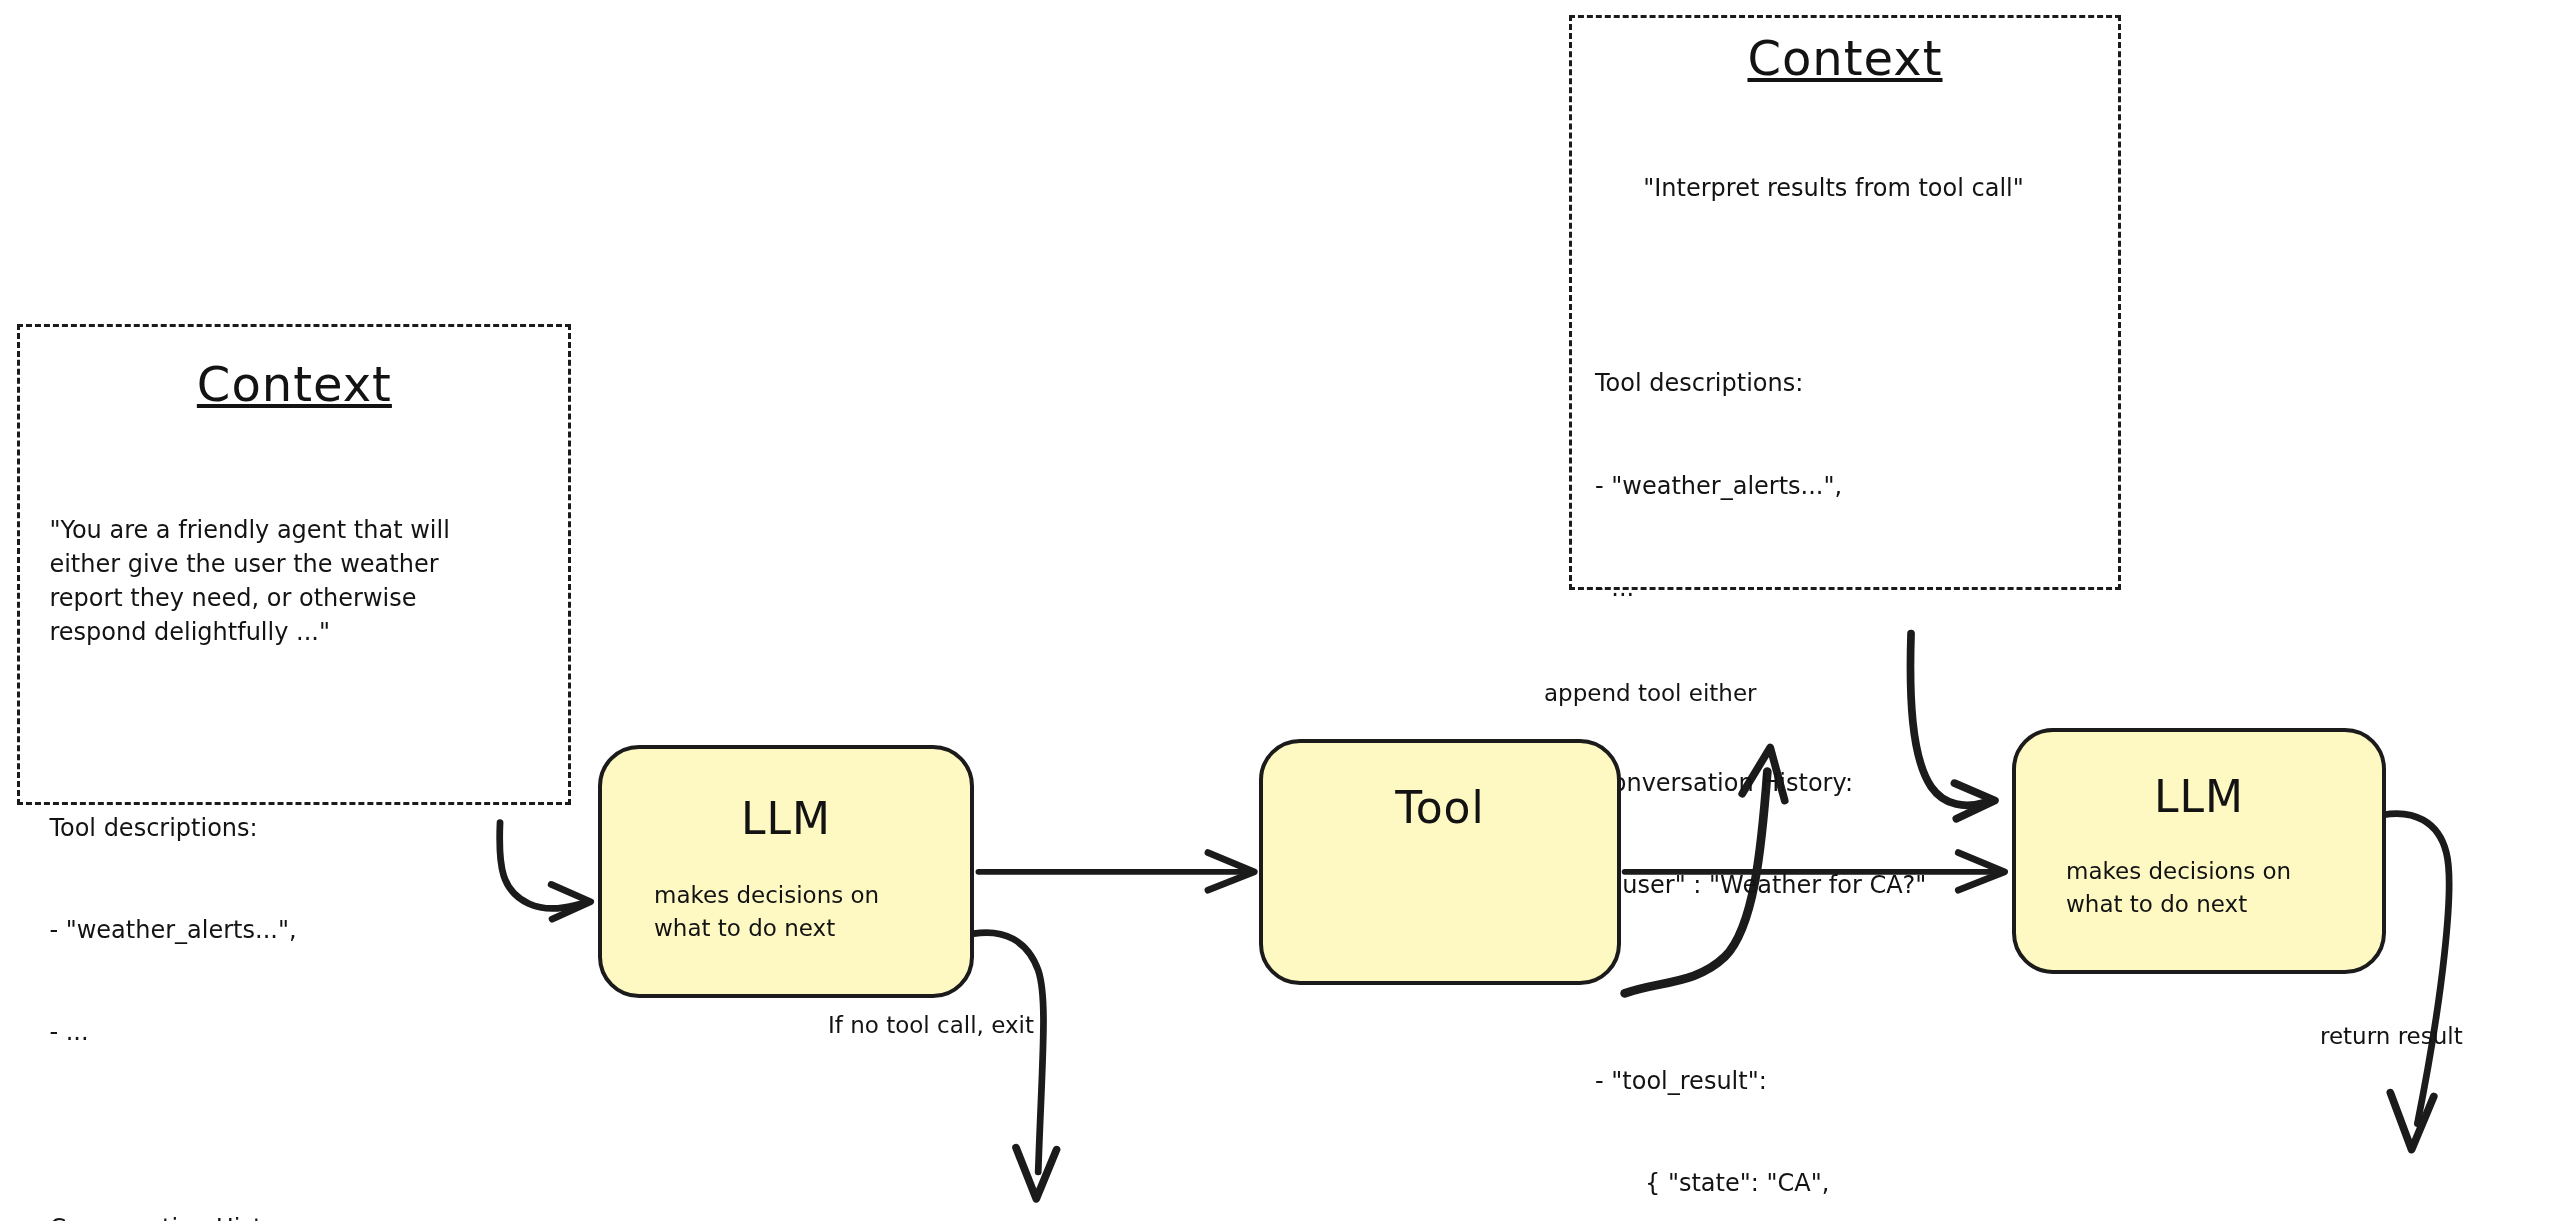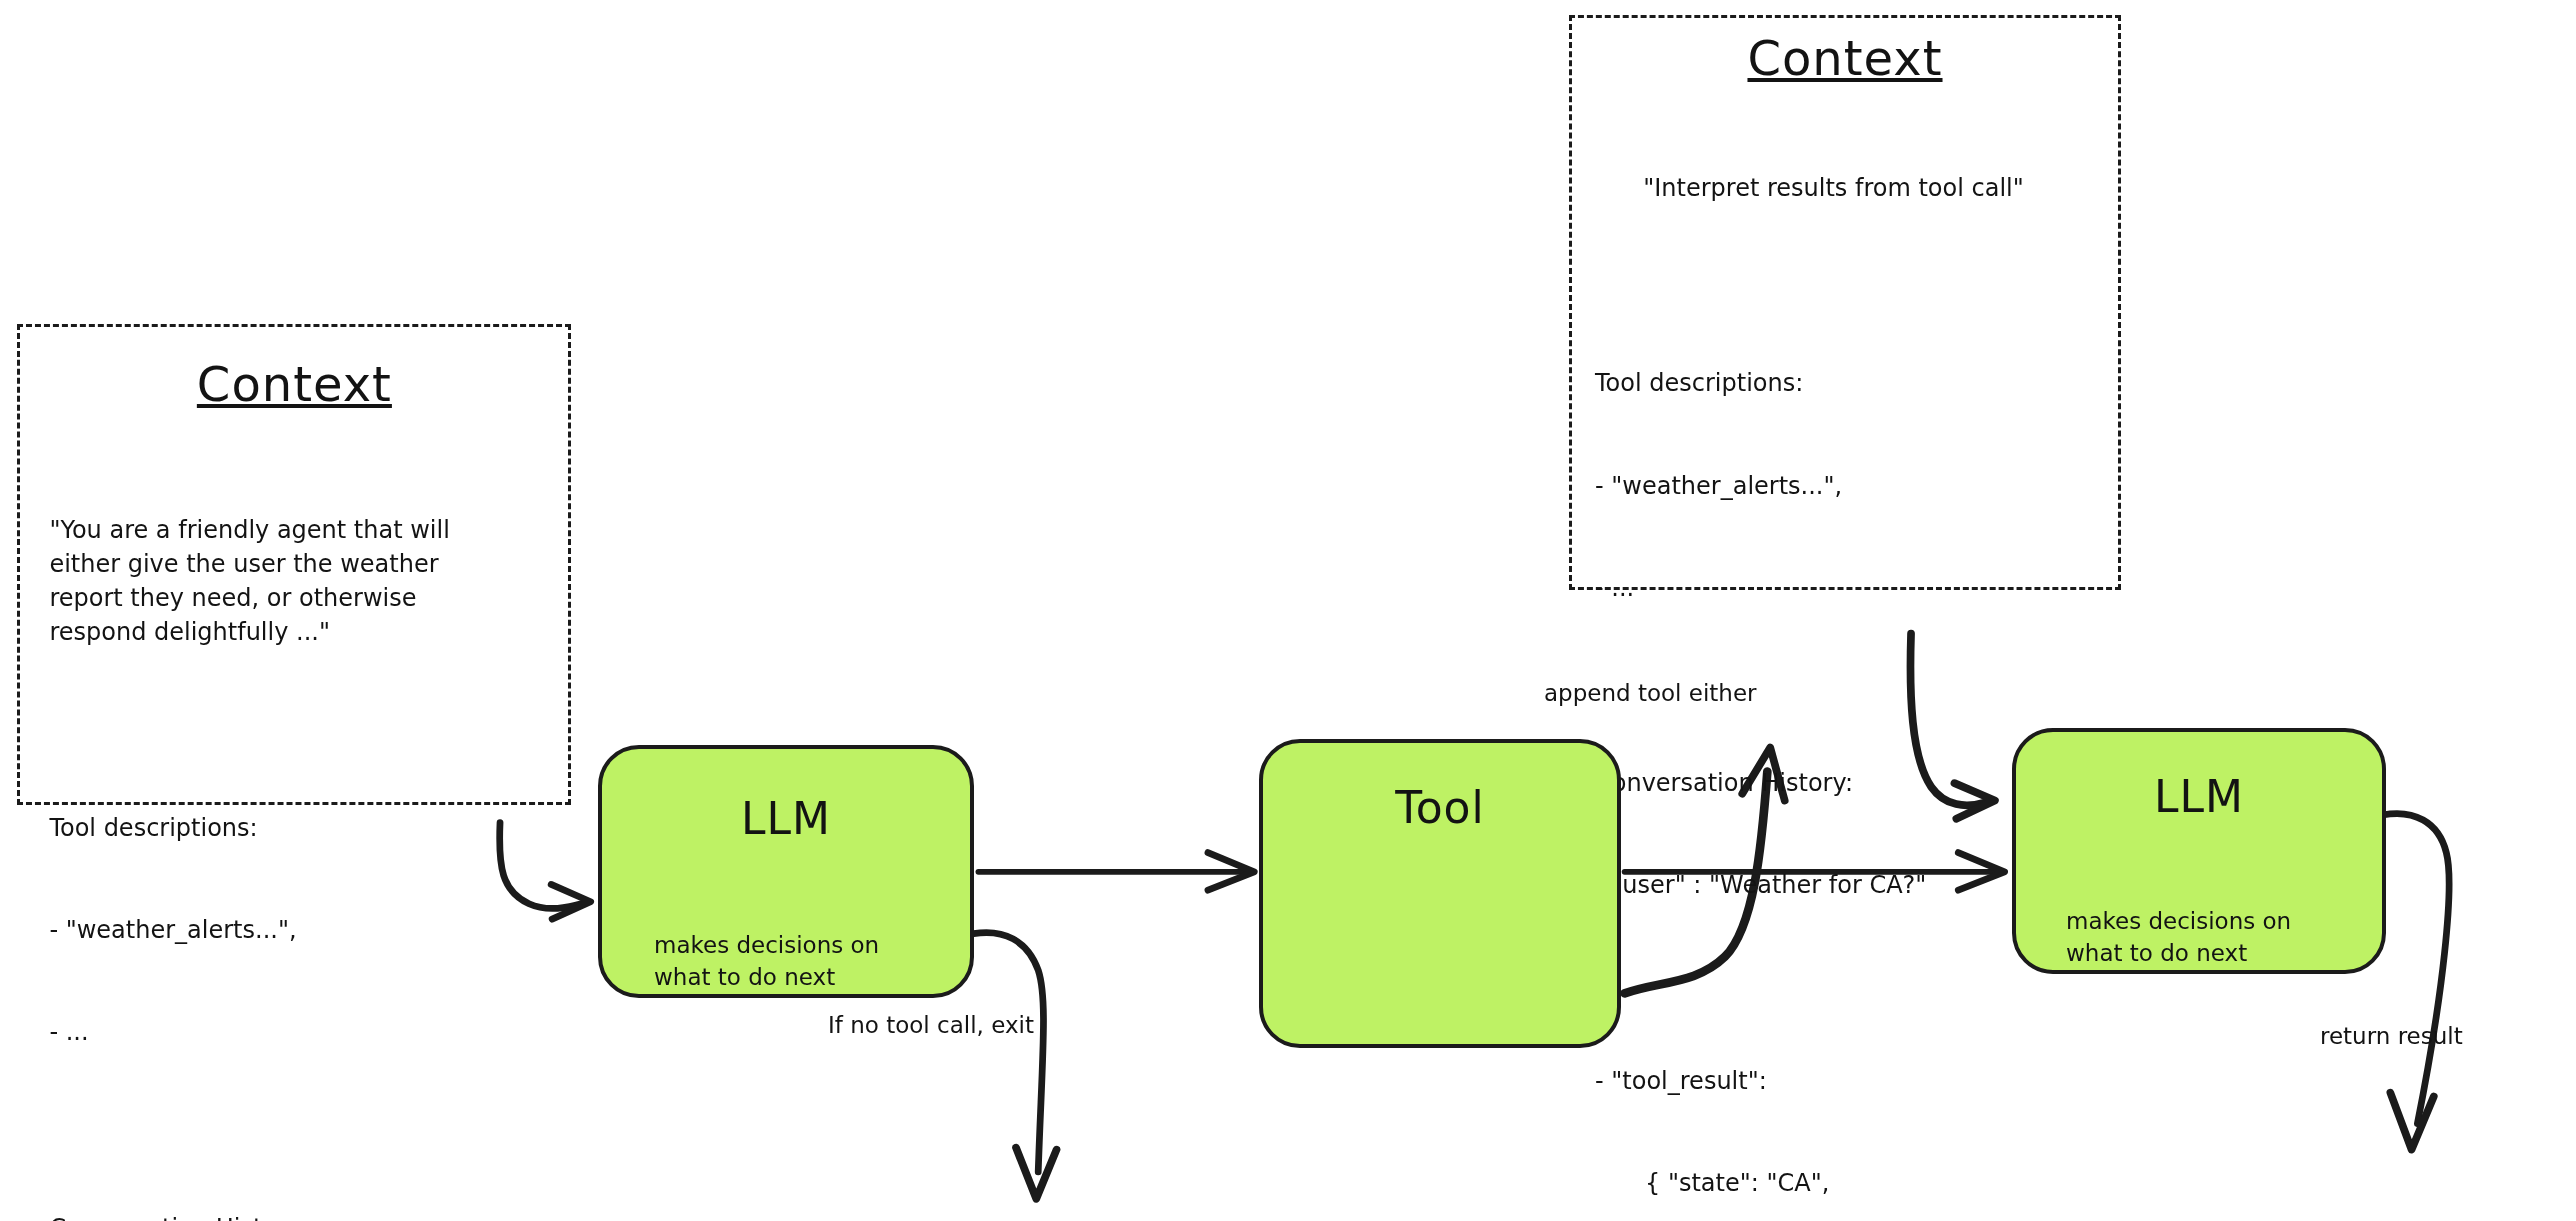--- a/index.html
+++ b/index.html
@@ -70,43 +70,43 @@
   #ctx-right .ctx-body { margin: 21px 0 0 23px; width: 502px; }
   #ctx-right .ctx-sub { text-align: center; margin-right: 25px; }
   .mono-ind-1 { padding-left: 50px; }
 
   
   .node {
     position: absolute;
     box-sizing: border-box;
     border: 4.8px solid #1b1b1b;
     border-radius: 41px;
-    background: #bef264;
+    background: #fef9c3;
     display: flex;
     flex-direction: column;
     align-items: center;
-    justify-content: space-between;
+    justify-content: flex-start;
   }
   .node-title {
     font-size: 44px;
     color: #131313;
     letter-spacing: 1px;
   }
   .node-sub {
     font-size: 23px;
     color: #131313;
     line-height: 1.42;
     text-align: left;
     white-space: pre-line;
   }
   #node-llm1 { left: 598px; top: 745px; width: 376px; height: 253px; }
   #node-llm1 .node-title { margin-top: 44px; }
   #node-llm1 .node-sub { margin-top: 35px; align-self: flex-start; margin-left: 52px; }
 
-  #node-tool { left: 1259px; top: 739px; width: 362px; height: 309px; }
+  #node-tool { left: 1259px; top: 739px; width: 362px; height: 246px; }
   #node-tool .node-title { margin-top: 39px; }
   #node-tool .node-sub { margin-top: 33px; align-self: flex-start; margin-left: 46px; }
 
   #node-llm2 { left: 2012px; top: 728px; width: 374px; height: 246px; }
   #node-llm2 .node-title { margin-top: 39px; }
   #node-llm2 .node-sub { margin-top: 33px; align-self: flex-start; margin-left: 50px; }
 
   
   .edge-label {
     position: absolute;

